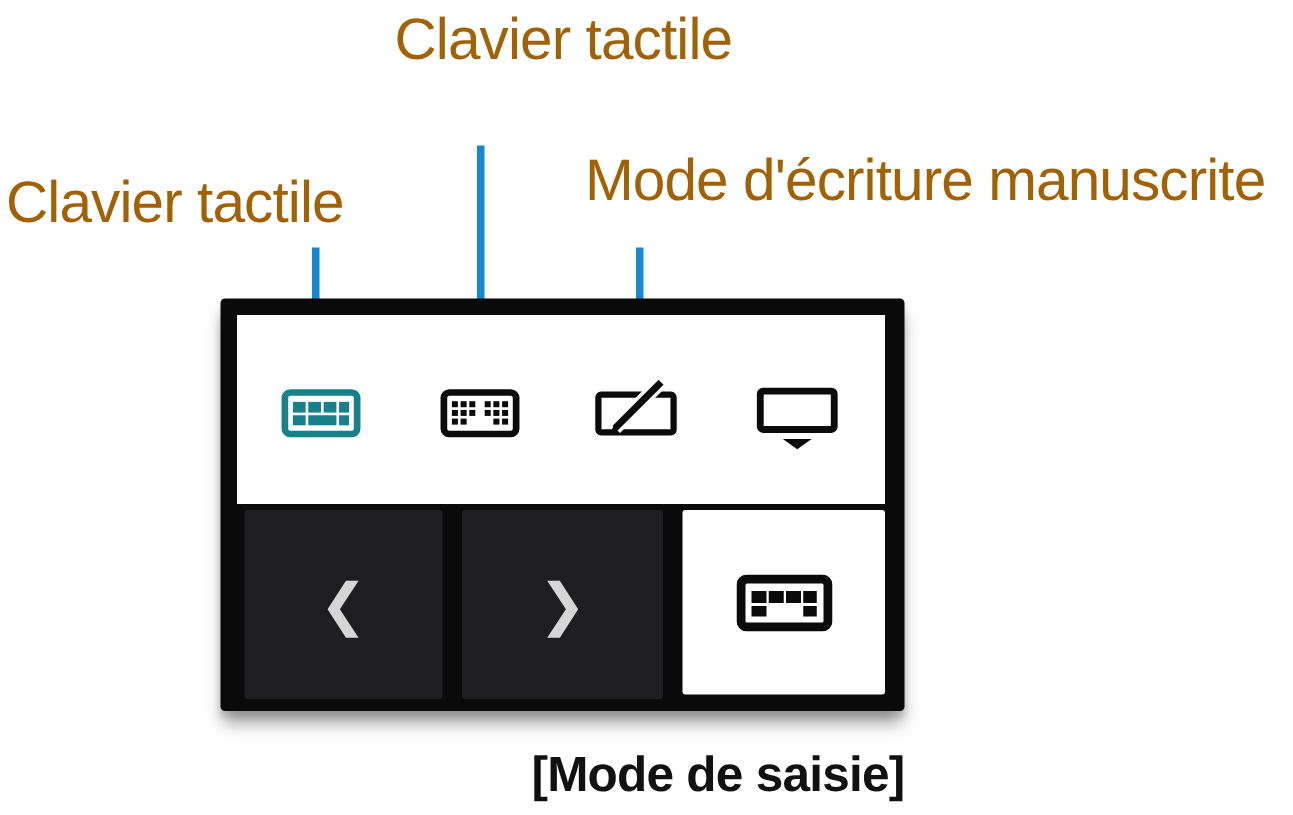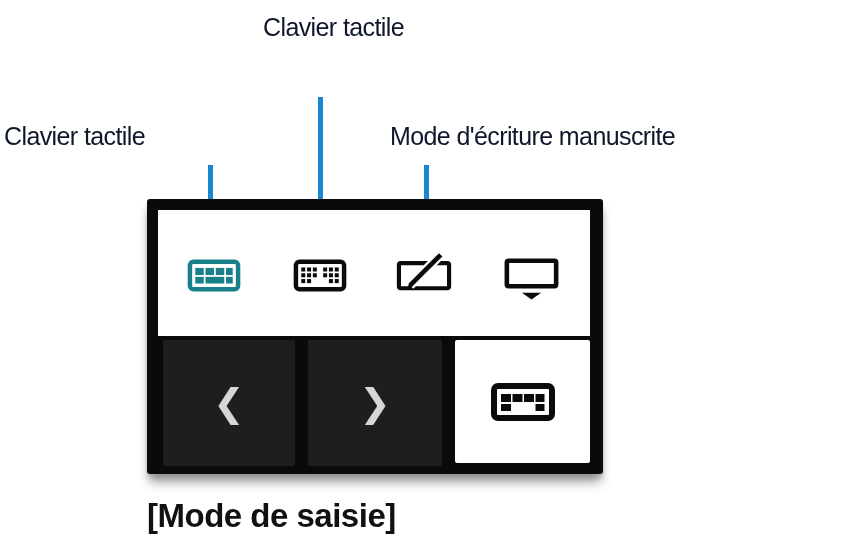--- a/index.html
+++ b/index.html
@@ -1,21 +1,21 @@
 <!DOCTYPE html>
 <html style="--callout-blue: #1787D2; --selected-teal: #17808A; --dark-button: #1E1E21; --chevron-gray: #D6D6D6;"><head>
 <meta charset="utf-8">
 <style>
   html,body{margin:0;padding:0;background:#fff;}
   .screen{
     position:relative;width:862px;height:543px;background:#ffffff;
     font-family:"Liberation Sans", sans-serif;overflow:hidden;
   }
   .lbl{
-    position:absolute;color:#0f172a;font-size:25px;line-height:38px;
+    position:absolute;color:#a16207;font-size:39px;line-height:38px;
     letter-spacing:-0.6px;white-space:nowrap;
   }
   
   .callout-line{position:absolute;width:5px;background:var(--callout-blue,#1787D2);}
   .callout-dot{position:absolute;width:19px;height:19px;border-radius:50%;background:var(--callout-blue,#1787D2);}
   .line-a{left:208px;top:165px;height:70px;}
   .line-b{left:318px;top:97px;height:138px;}
   .line-c{left:424px;top:165px;height:70px;}
   .dot-a{left:201px;top:225px;}
   .dot-b{left:311px;top:225px;}
@@ -45,32 +45,32 @@
     font-family:"DejaVu Sans", sans-serif;font-size:38px;padding:0;
   }
   .prev-btn{left:16px;width:132px;}
   .next-btn{left:161px;width:134px;}
   .kb-btn{
     position:absolute;left:308px;top:141px;width:135px;height:123px;background:#ffffff;
     border:none;border-radius:2px;display:flex;align-items:center;justify-content:center;
     color:#0b0b0b;padding:0;line-height:0;
   }
   .caption{
-    position:absolute;left:147px;top:497px;width:456px;text-align:left;
+    position:absolute;left:147px;top:497px;width:456px;text-align:right;
     font-size:33px;font-weight:700;color:#111;letter-spacing:-0.5px;white-space:nowrap;
   }
 </style>
 </head>
 <body>
 
 <div class="screen">
 
   <div class="lbl" style="left:263px;top:8px;">Clavier tactile</div>
   <div class="lbl" style="left:4px;top:117px;">Clavier tactile</div>
-  <div class="lbl" style="left:390px;top:117px;">Mode d'écriture manuscrite</div>
+  <div class="lbl" style="left:390px;top:102px;">Mode d'écriture manuscrite</div>
 
   <div class="callout-line line-a"></div>
   <div class="callout-line line-b"></div>
   <div class="callout-line line-c"></div>
   <div class="callout-dot dot-a"></div>
   <div class="callout-dot dot-b"></div>
   <div class="callout-dot dot-c"></div>
 
   <div class="widget">
 

